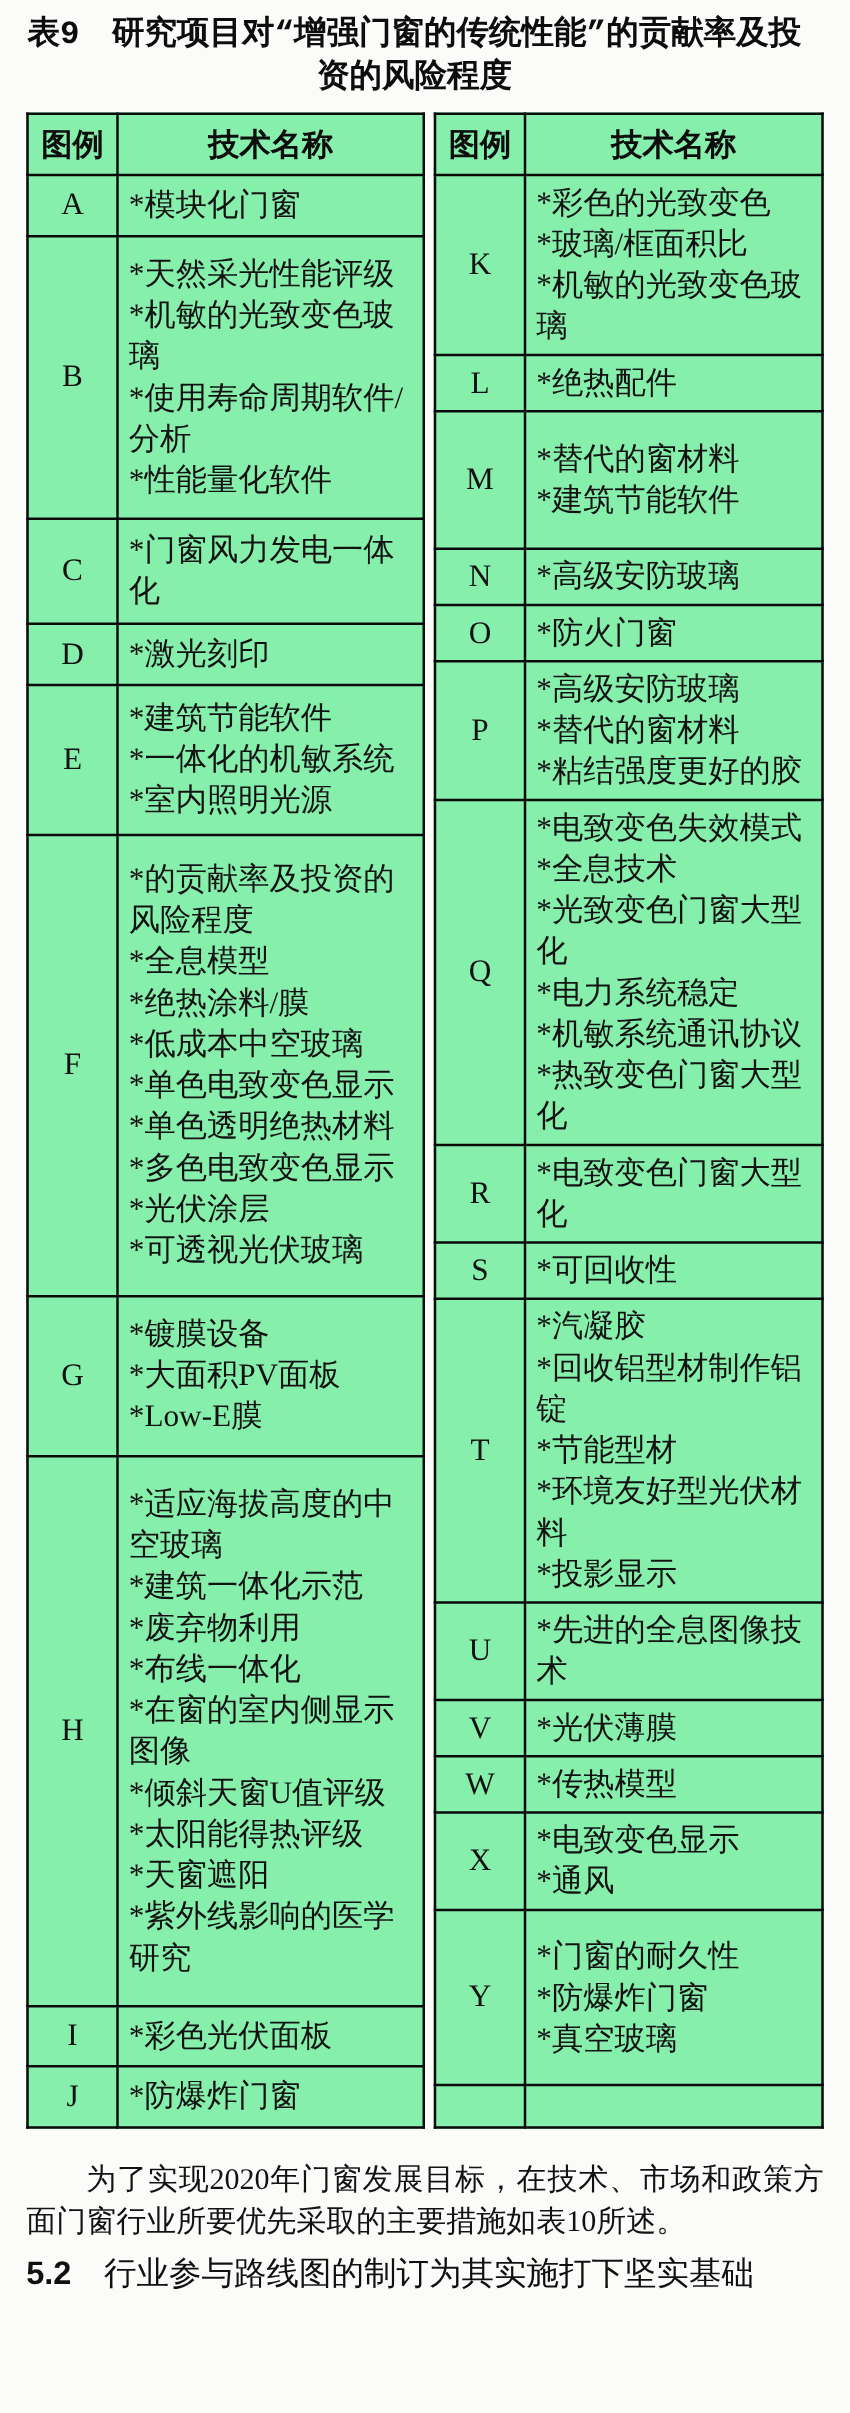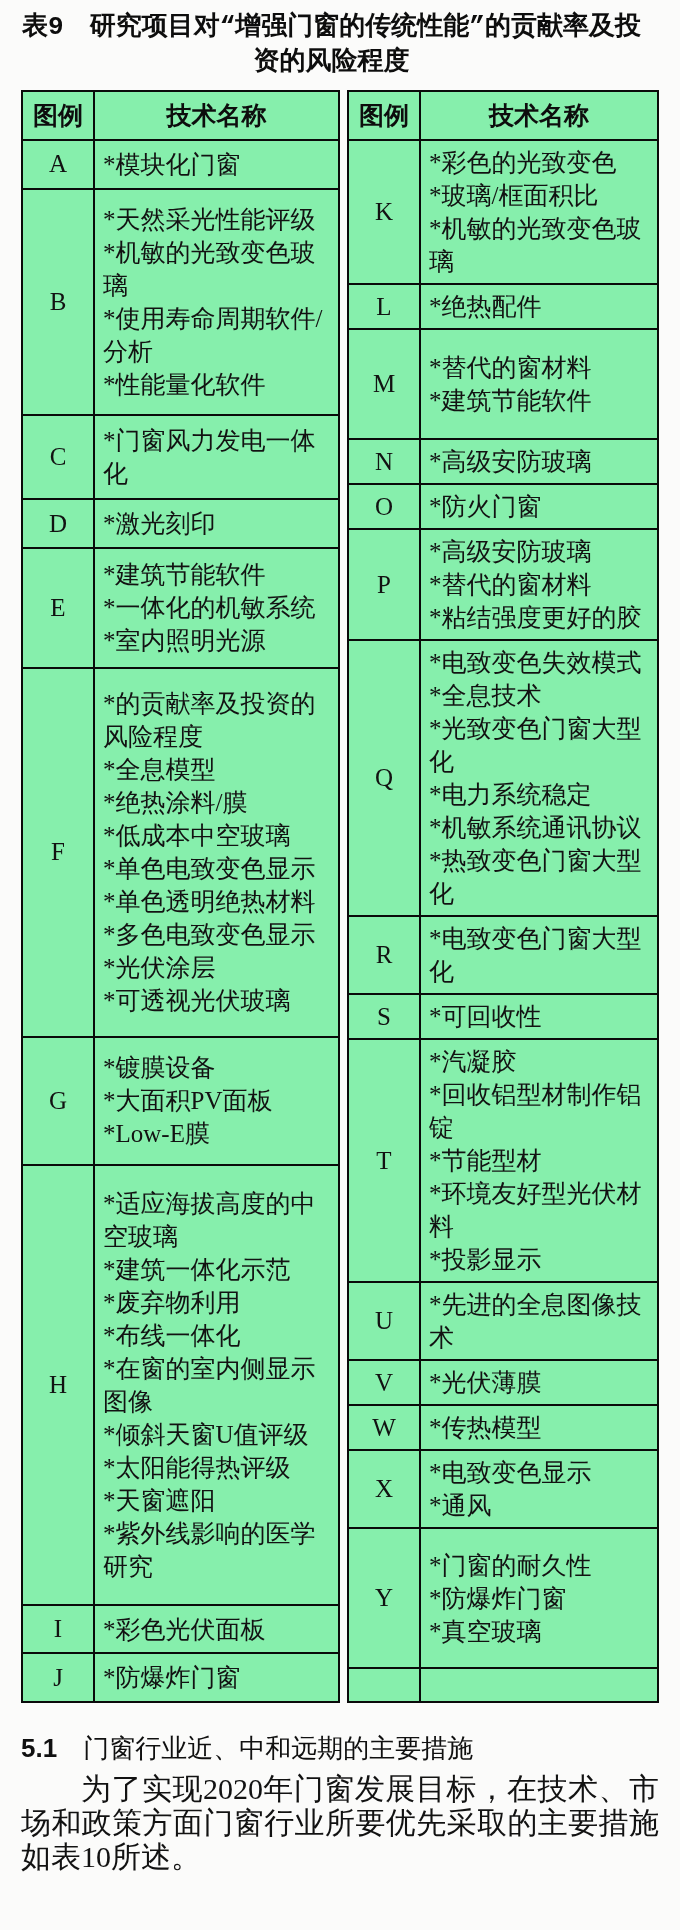--- a/index.html
+++ b/index.html
@@ -85,21 +85,21 @@
     font-weight: normal;
     margin: 4px 0 6px 0;
     color: #101010;
   }
   .sec-h3 .h-num {
     font-family: "Liberation Sans", sans-serif;
     font-weight: 700;
     margin-right: 1.0em;
   }
   .para {
-    font-size: 30px;
+    font-size: 24px;
     line-height: 34px;
     text-align: justify;
     text-indent: 2em;
     margin: 0 0 6px 0;
   }
 </style>
 </head>
 <body>
 
 <div class="page">
@@ -272,24 +272,24 @@
           <td class="items-cell"></td>
         </tr>
       </tbody>
     </table>
 
   </div>
 
   <div class="content">
 
 
+
+    <p class="para">为了实现2020年门窗发展目标，在技术、市场和政策方面门窗行业所要优先采取的主要措施如表10所述。</p>
+
     <h3 class="sec-h3">
-      <span class="h-num">5.1</span><span>门窗行业近、中和远期的主要措施</span>
+      <span class="h-num">5.2</span><span>行业参与路线图的制订为其实施打下坚实基础</span>
     </h3>
 
-    <p class="para">为了实现2020年门窗发展目标，在技术、市场和政策方面门窗行业所要优先采取的主要措施如表10所述。</p>
-
-
     <p class="para"></p>
 
   </div>
 
 </div>
 
 </body></html>

